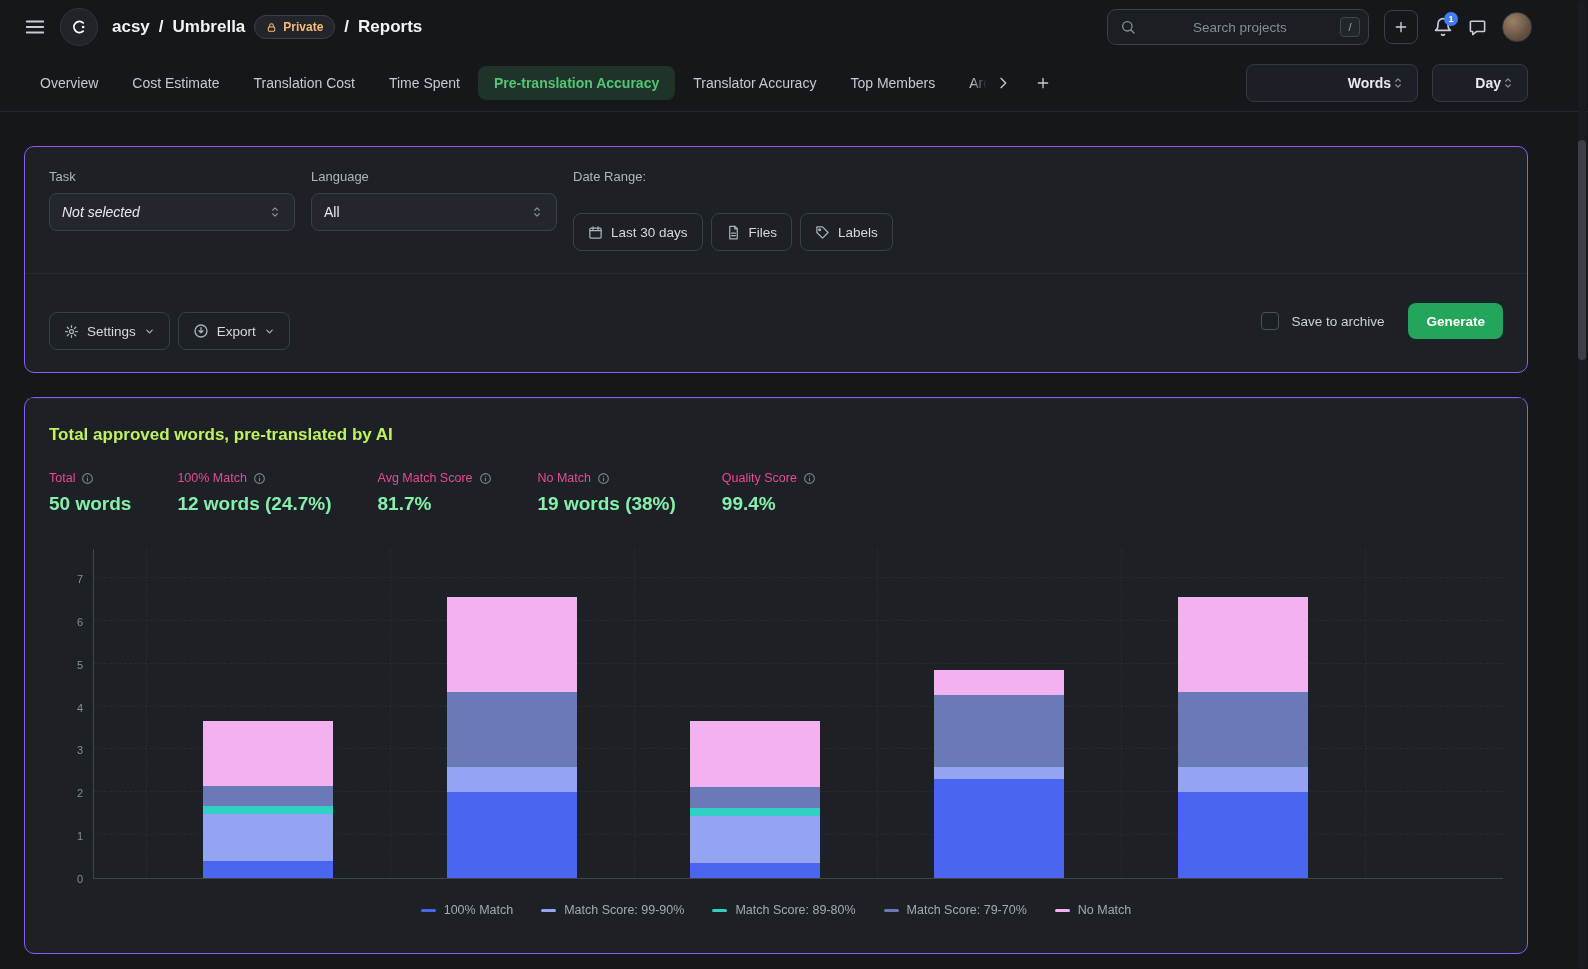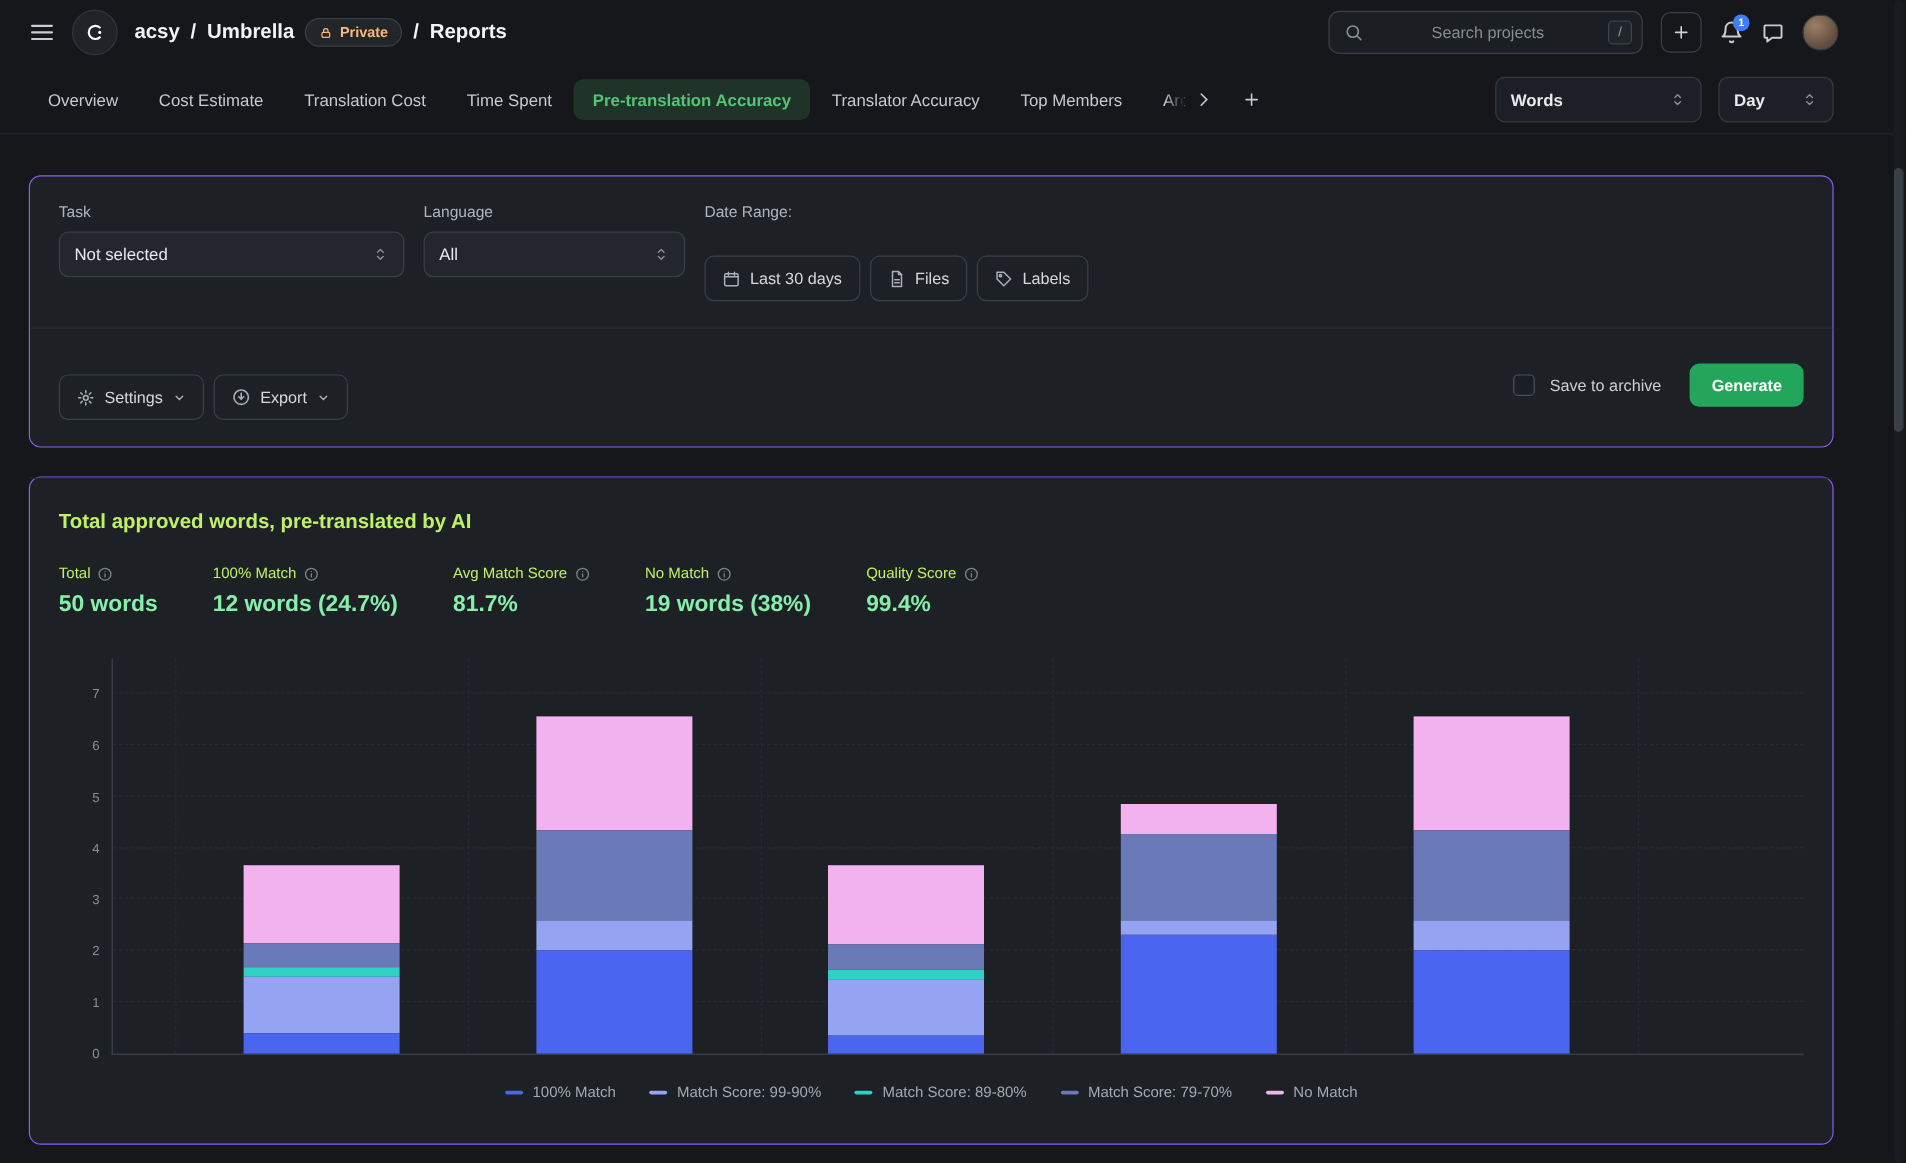--- a/index.html
+++ b/index.html
@@ -32,37 +32,37 @@
 
   
   .tabbar { display:flex; align-items:center; gap:2px; height:58px; padding:0 60px 0 24px; border-bottom:1px solid #24272d; }
   .tab { padding:9px 16px; border-radius:8px; font-size:14px; color:#c6cad0; background:transparent; border:none; cursor:pointer; white-space:nowrap; }
   .tab.active { color:#54c476; background:#203328; font-weight:600; }
   .tab-clip { position:relative; max-width:34px; overflow:hidden; padding-right:0; }
   .tab-fade { position:absolute; top:0; right:0; bottom:0; width:16px; background:linear-gradient(90deg, rgba(21,23,27,0), #15171b); }
   .tab-nav { padding:6px; color:#c6cad0; }
   .tab-plus { margin-left:16px; color:#c6cad0; }
   .tabbar-right { margin-left:auto; display:flex; align-items:center; gap:14px; }
-  .select { display:flex; align-items:center; justify-content:space-between; height:38px; padding:0 12px;
+  .select { display:flex; align-items:center; justify-content:flex-end; height:38px; padding:0 12px;
     background:#1c1f25; border:1px solid #353b42; border-radius:8px; font-size:14px; font-weight:600; color:#e8eaec; cursor:pointer; }
   .select-units { width:172px; } .select-period { width:96px; }
   .muted-ic { color:#8a9096; }
 
   
   .content { width:1504px; margin-left:24px; }
   .card { background:#1d2126; border:1px solid #8b5cf6; border-radius:10px; }
 
   
   .filters-card { margin-top:34px; }
   .filters-row1 { display:flex; align-items:flex-start; gap:16px; padding:22px 24px 22px; }
   .field { display:flex; flex-direction:column; }
   .field-label { font-size:13px; color:#b0b5bb; margin-bottom:9px; }
   .dropdown { display:flex; align-items:center; justify-content:space-between; height:38px; padding:0 12px;
     background:#23272d; border:1px solid #3a4047; border-radius:8px; font-size:14px; color:#e7e9eb; cursor:pointer; }
-  .dd-task { width:288px; } .dd-lang { width:218px; }
+  .dd-task { width:246px;font-style:italic; } .dd-lang { width:246px; }
   .btn-row { display:flex; gap:8px; }
   .ghost-btn { display:flex; align-items:center; gap:8px; height:38px; padding:0 14px; background:transparent;
     border:1px solid #3a4047; border-radius:8px; color:#d6d9dc; font-size:13.5px; cursor:pointer;margin-top:20px; }
   .ghost-btn .ic { color:#aab0b6; }
   .filters-divider { border:none; border-top:1px solid #272b31; }
   .filters-row2 { display:flex; align-items:center; padding:18px 24px 22px; gap:8px; }
   .row2-right { margin-left:auto; display:flex; align-items:center; gap:12px; }
   .checkbox { width:18px; height:18px; border:1.5px solid #4a5158; border-radius:4px; background:#1b1f24; cursor:pointer; }
   .check-label { font-size:13.5px; color:#cdd1d5; }
   .generate-btn { margin-left:12px; height:36px; padding:0 18px; background:#23a65c; border:none; border-radius:8px;
@@ -71,21 +71,21 @@
   
   .report-card { margin:24px 0 12px; }
   .report-header { display:flex; align-items:center; justify-content:space-between; padding:18px 24px; }
   .report-title { font-size:20px; font-weight:700; color:#e9ebed; }
   .collapse-btn { width:36px; height:30px; background:#e4e7ea; border:none; border-radius:8px; color:#3b4046;
     display:flex; align-items:center; justify-content:center; cursor:pointer; }
   .report-divider { border:none; border-top:1px solid #272b31; }
   .report-body { padding:26px 24px 36px; }
   .report-subtitle { font-size:17px; font-weight:700; color:#bef264; }
   .stats { display:flex; gap:46px; margin-top:26px; }
-  .stat-label-row { display:flex; align-items:center; gap:6px; font-size:12.5px; color:#bef264;text-align:right; }
+  .stat-label-row { display:flex; align-items:center; gap:6px; font-size:12.5px; color:#ec4899;text-align:right; }
   .info-ic { color:#7d838a; }
   .stat-value { margin-top:8px; font-size:19px; color:#86efac; font-weight:700; }
 
   
   .chart { display:flex; margin-top:34px; }
   .yaxis { position:relative; width:44px; height:330px; }
   .ytick { position:absolute; right:10px; font-size:11px; color:#888e95; }
   .plot { position:relative; flex:1; height:330px; border-left:1px solid #40454c; border-bottom:1px solid #40454c; }
   .hgrid-layer { position:absolute; inset:0; }
   .hgrid { position:absolute; left:0; right:0; border-top:1px dashed #272b31; }

